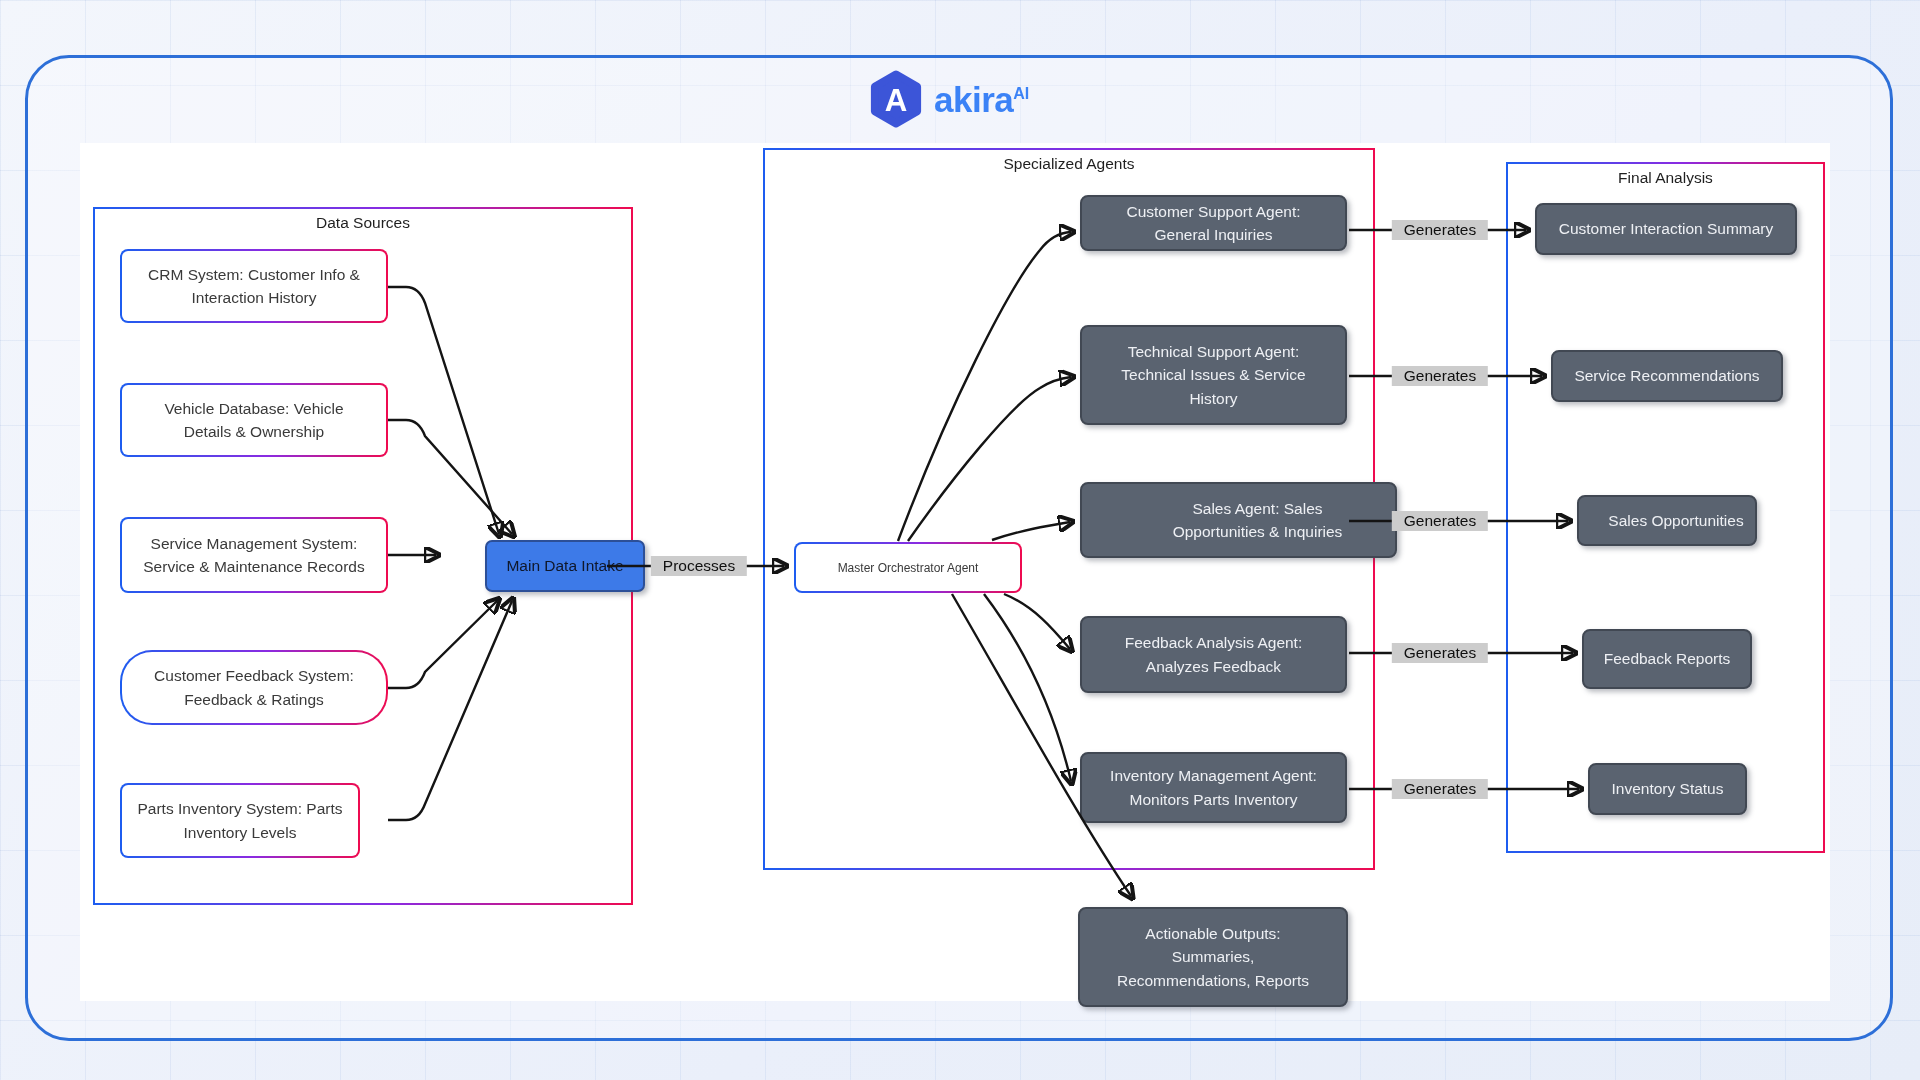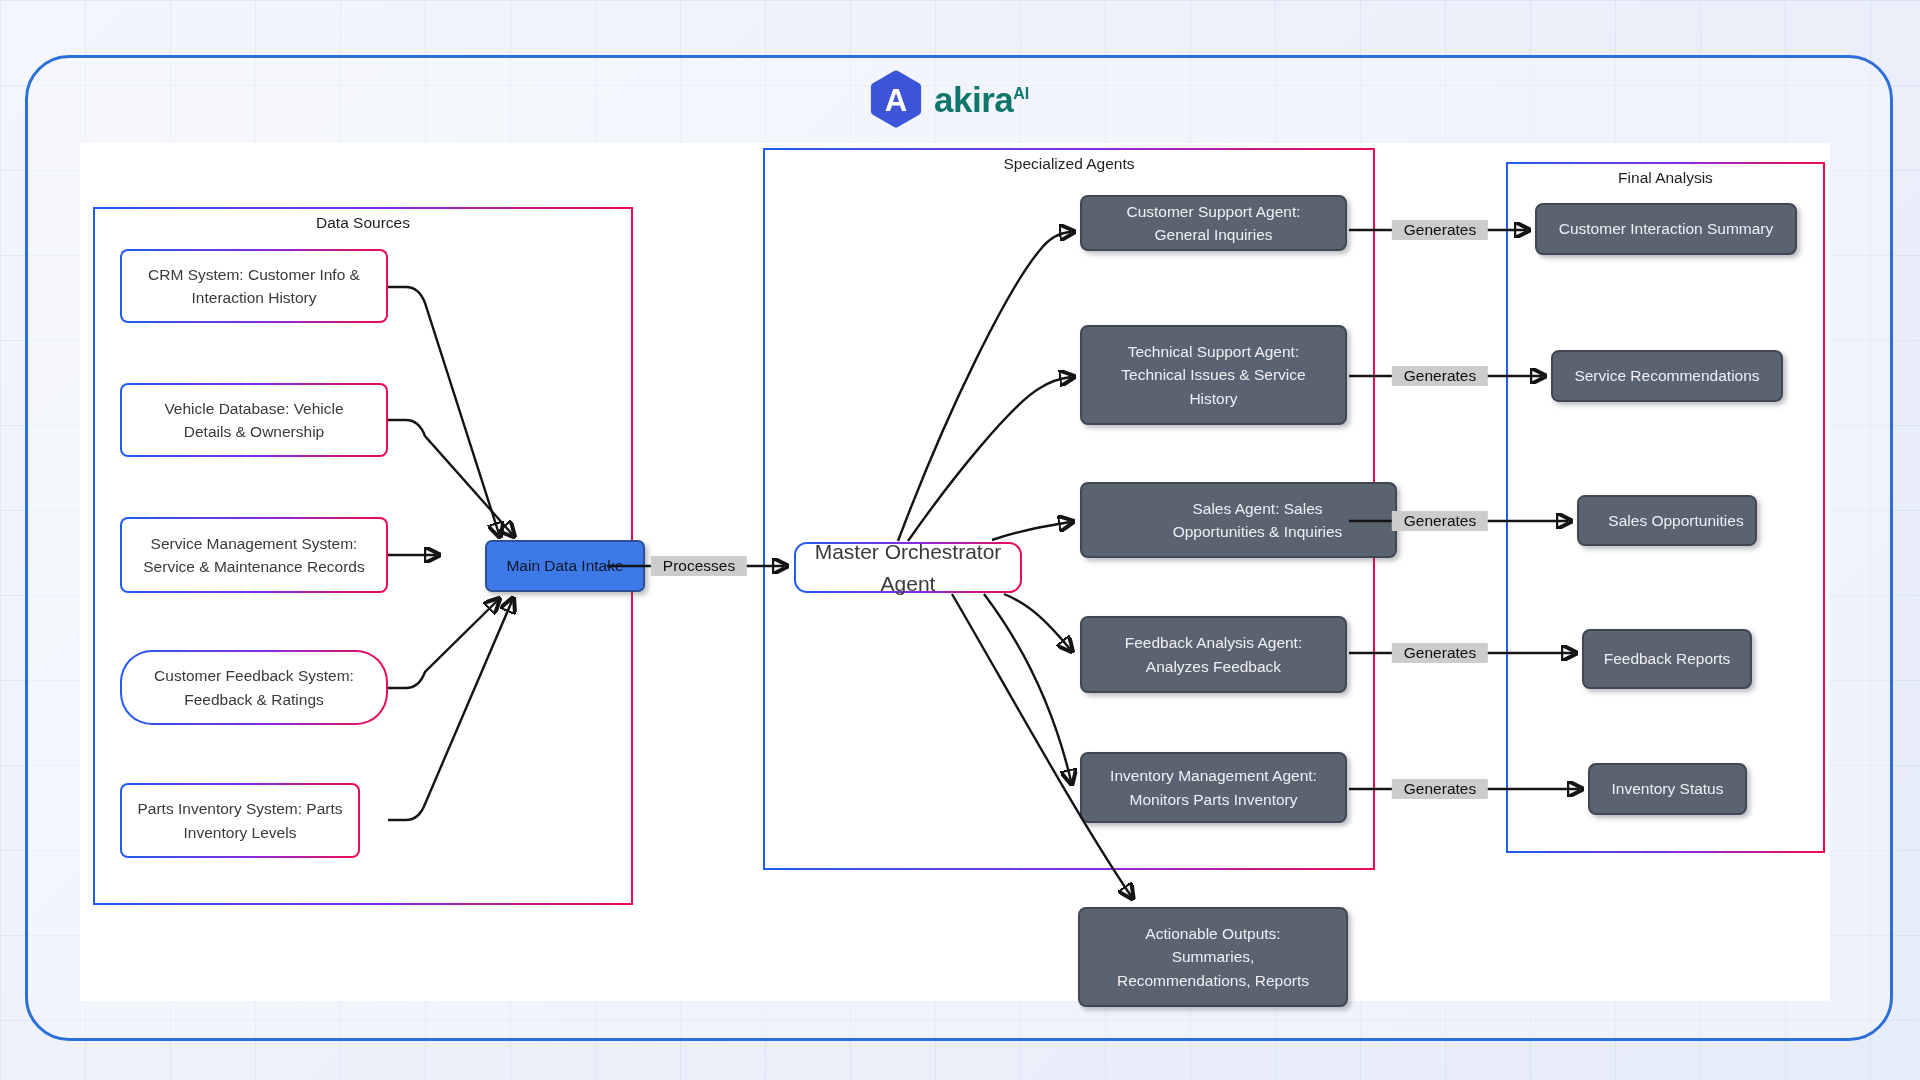--- a/index.html
+++ b/index.html
@@ -18,21 +18,21 @@
     border:3px solid #2d6fd8;border-radius:44px;
     background:rgba(252,253,255,0.35);
     box-sizing:border-box;
   }
   .panel{
     position:absolute;left:80px;top:143px;width:1750px;height:858px;
     background:#ffffff;
   }
   
   .logo{position:absolute;left:868px;top:70px;display:flex;align-items:center;gap:10px;z-index:5;}
-  .brand{font-size:35px;font-weight:800;color:#0f766e;letter-spacing:-0.5px;line-height:1;}
+  .brand{font-size:35px;font-weight:800;color:#3b82f6;letter-spacing:-0.5px;line-height:1;}
   .brand sup{font-size:16px;font-weight:800;letter-spacing:0;}
   
   .group{
     position:absolute;box-sizing:border-box;border:2px solid transparent;
     background:linear-gradient(#fff,#fff) padding-box,
                linear-gradient(90deg,#1d5df0,#8a2be2 55%,#ef0a4f) border-box;
     z-index:10;
   } 
   .group-title{position:absolute;top:5px;left:0;right:0;text-align:center;font-size:15.5px;color:#1f1f1f;}
   
@@ -49,21 +49,21 @@
   }
   .dark{
     background:#5a6370;border:2px solid #414853;color:#eef0f4;
     box-shadow:3px 3px 5px rgba(60,66,80,.35);
   }
   .intake{
     background:#3d7ae8;border:2px solid #2c4f97;color:#0f172a;border-radius:7px;
     box-shadow:3px 3px 5px rgba(60,66,80,.35);
     margin-left:40px;
   }
-  .orchestrator{font-size:21px;border-radius:13px;}
+  .orchestrator{font-size:12px;}
   
   svg.edges{position:absolute;left:0;top:0;z-index:30;pointer-events:none;}
   svg.edges path{fill:none;stroke:#141414;stroke-width:2.4px;}
   .edge-label{
     position:absolute;transform:translate(-50%,-50%);
     background:#cccccc;color:#101010;font-size:15.5px;padding:1px 12px;z-index:40;
   }
 </style>
 </head>
 <body>

